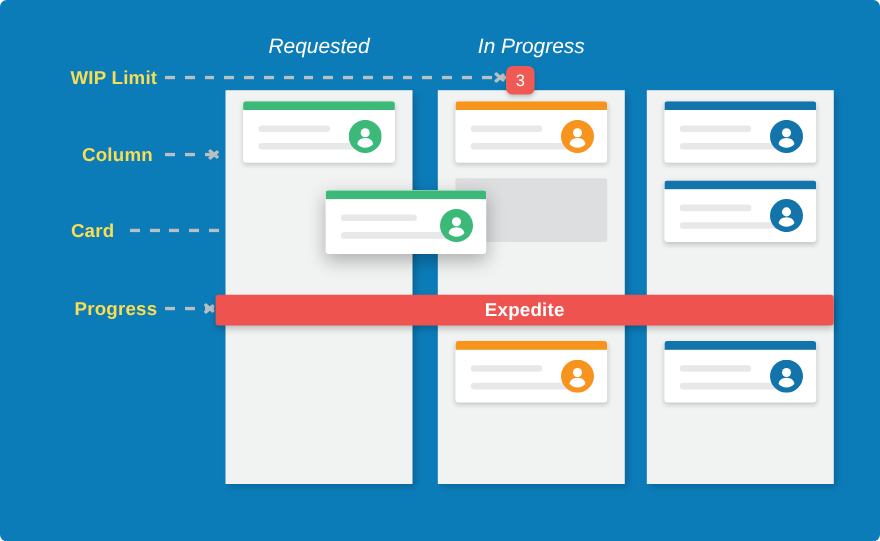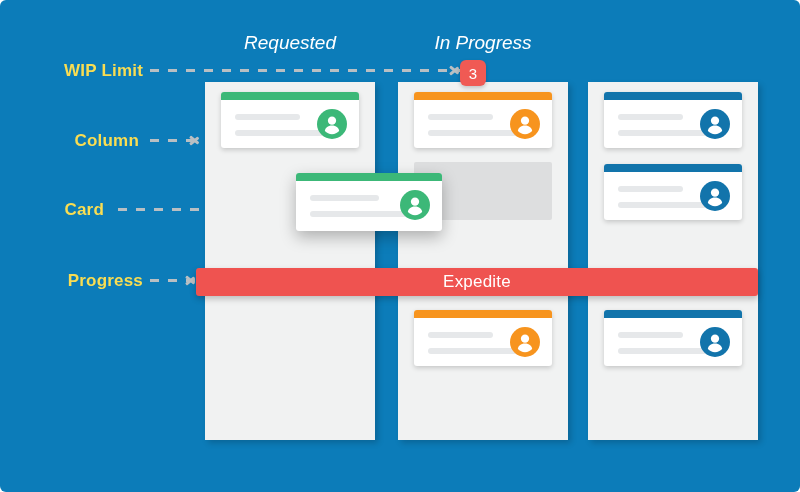--- a/index.html
+++ b/index.html
@@ -159,20 +159,21 @@
   }
   .swimlane .lane-label {
     position: absolute;
     left: 0; right: 0; top: 0; bottom: 0;
     display: flex;
     align-items: center;
     justify-content: center;
     color: #ffffff;
     font-size: 17px;
     letter-spacing: 0.2px;
+    font-weight: bold;
   }
 </style>
 </head>
 <body>
 
 <div id="stage" style="width: 800px; height: 492px; background: rgb(12, 124, 185);">
 
   <div>
     <div class="anno-label" style="right: 657px; top: 62px;">WIP Limit</div>
     <div class="arrow" style="left: 150px; top: 63px; width: 312px;">

